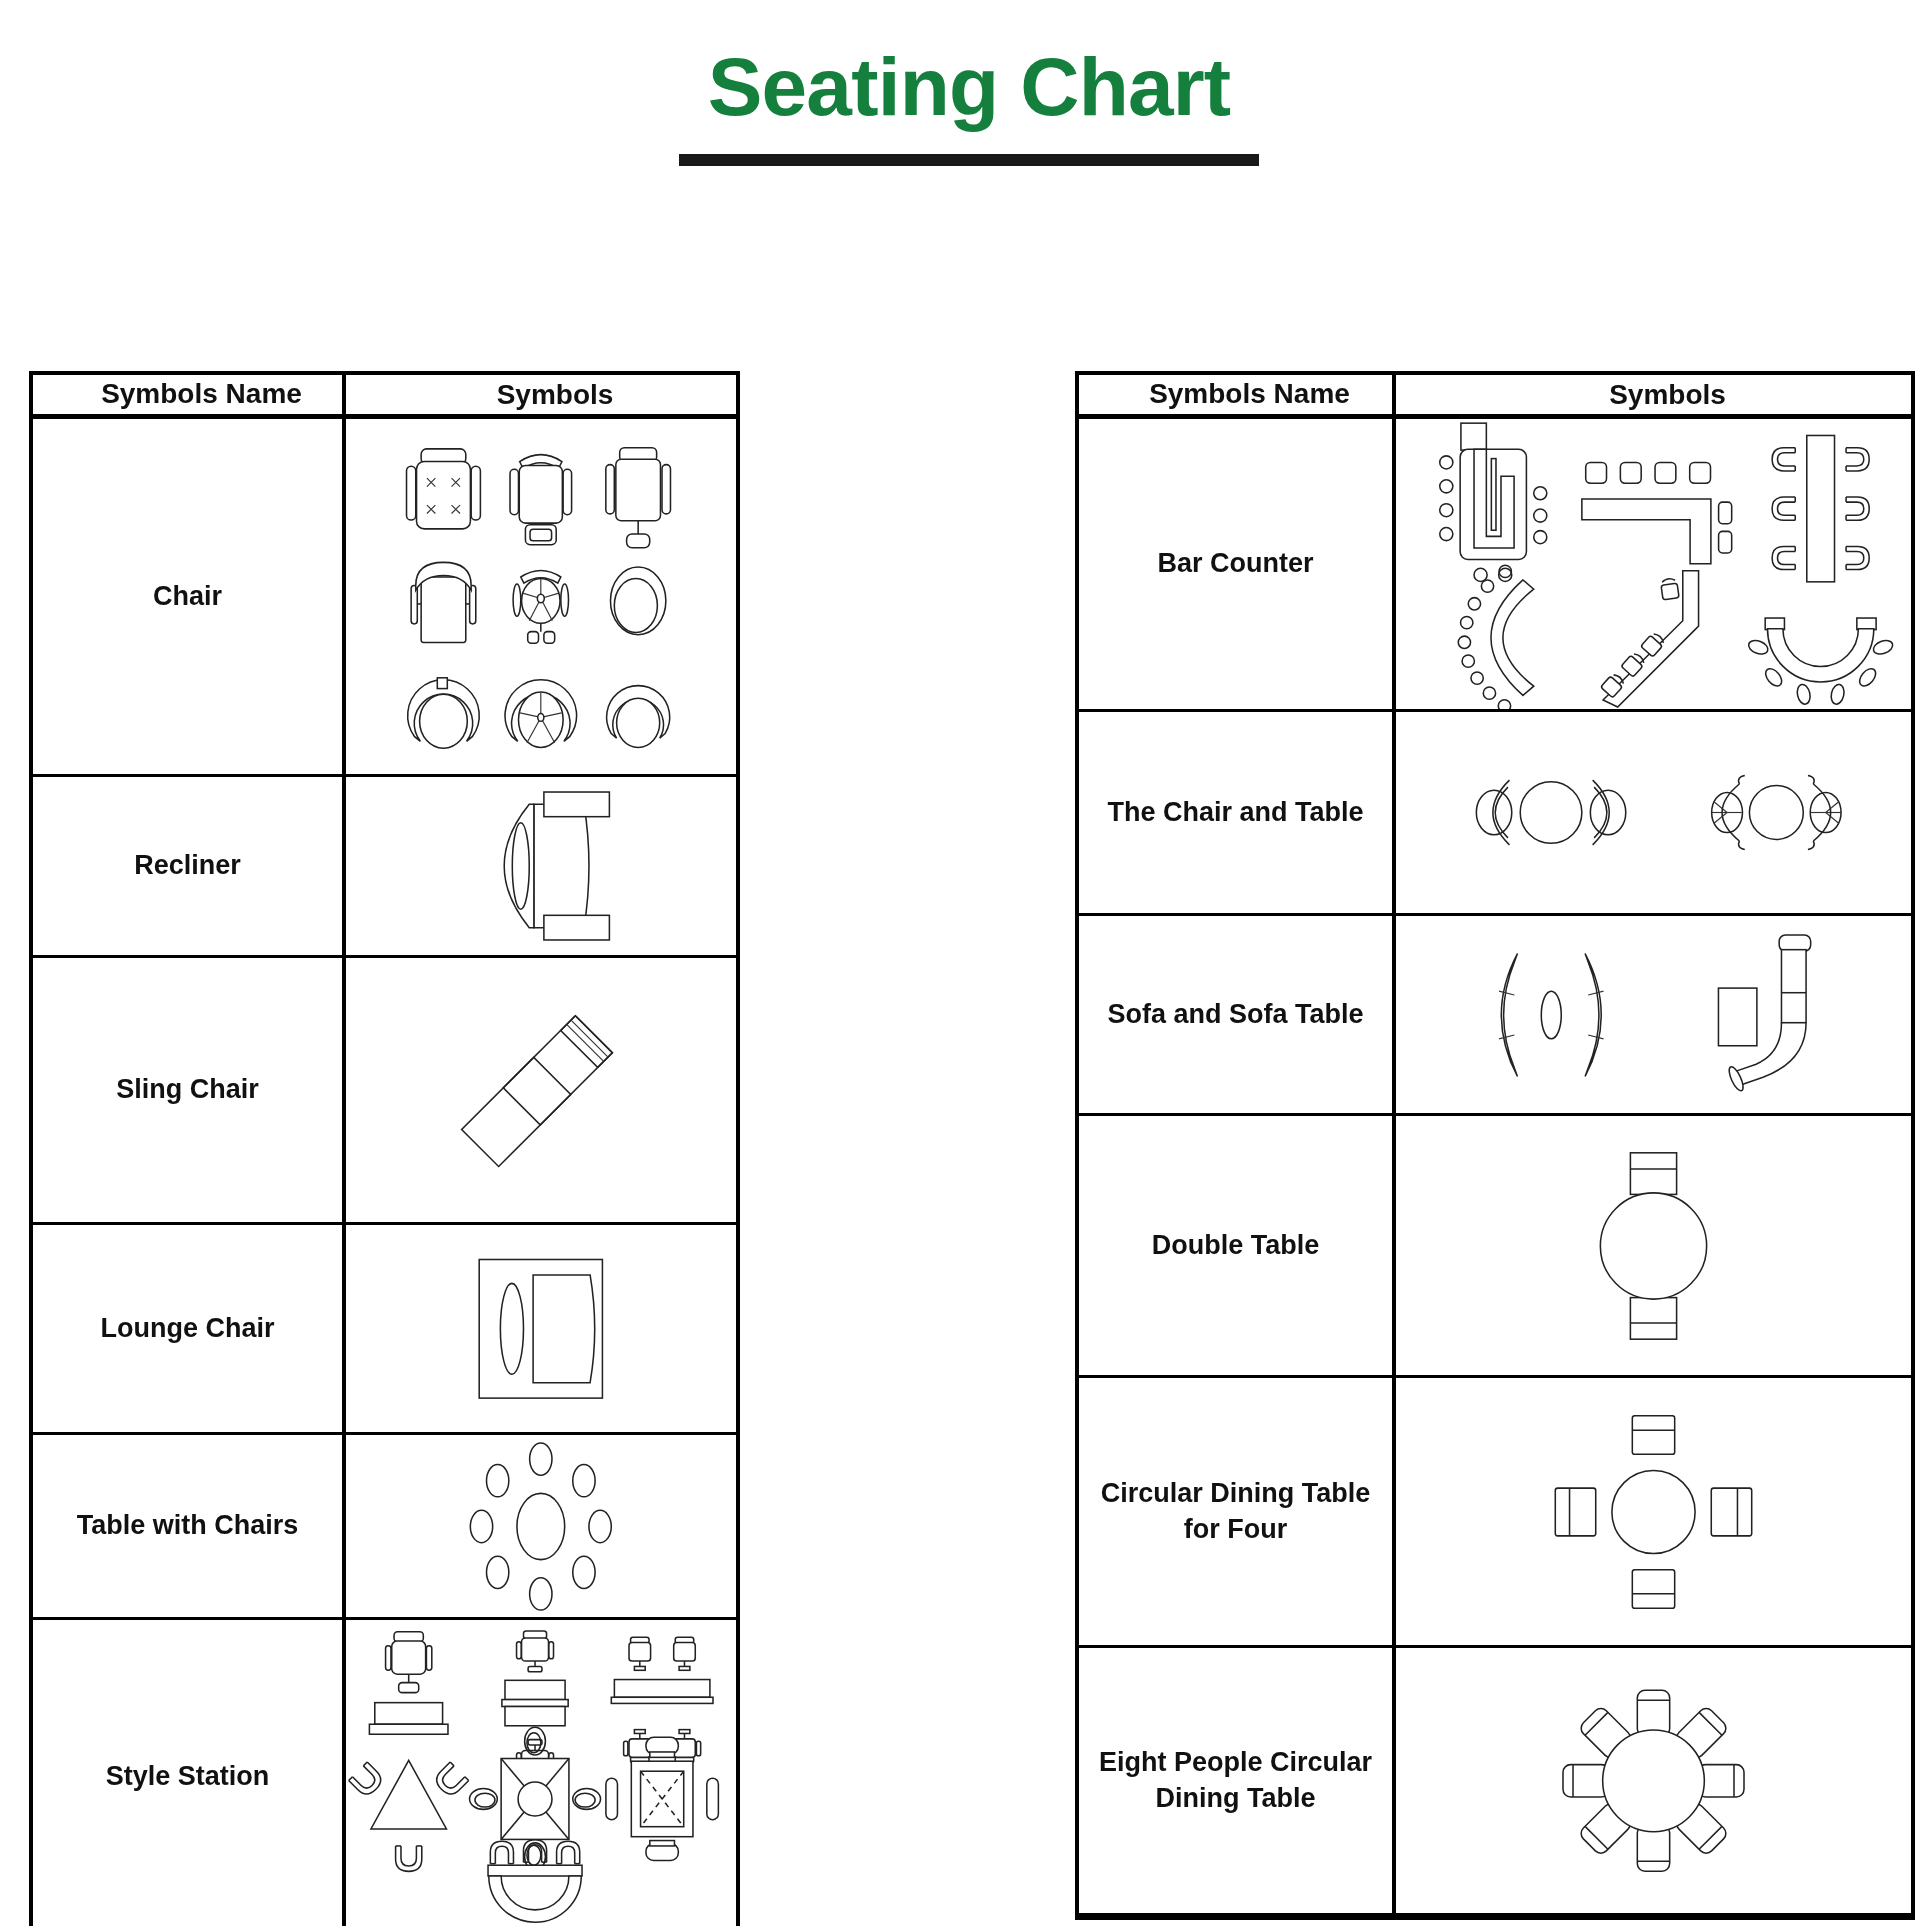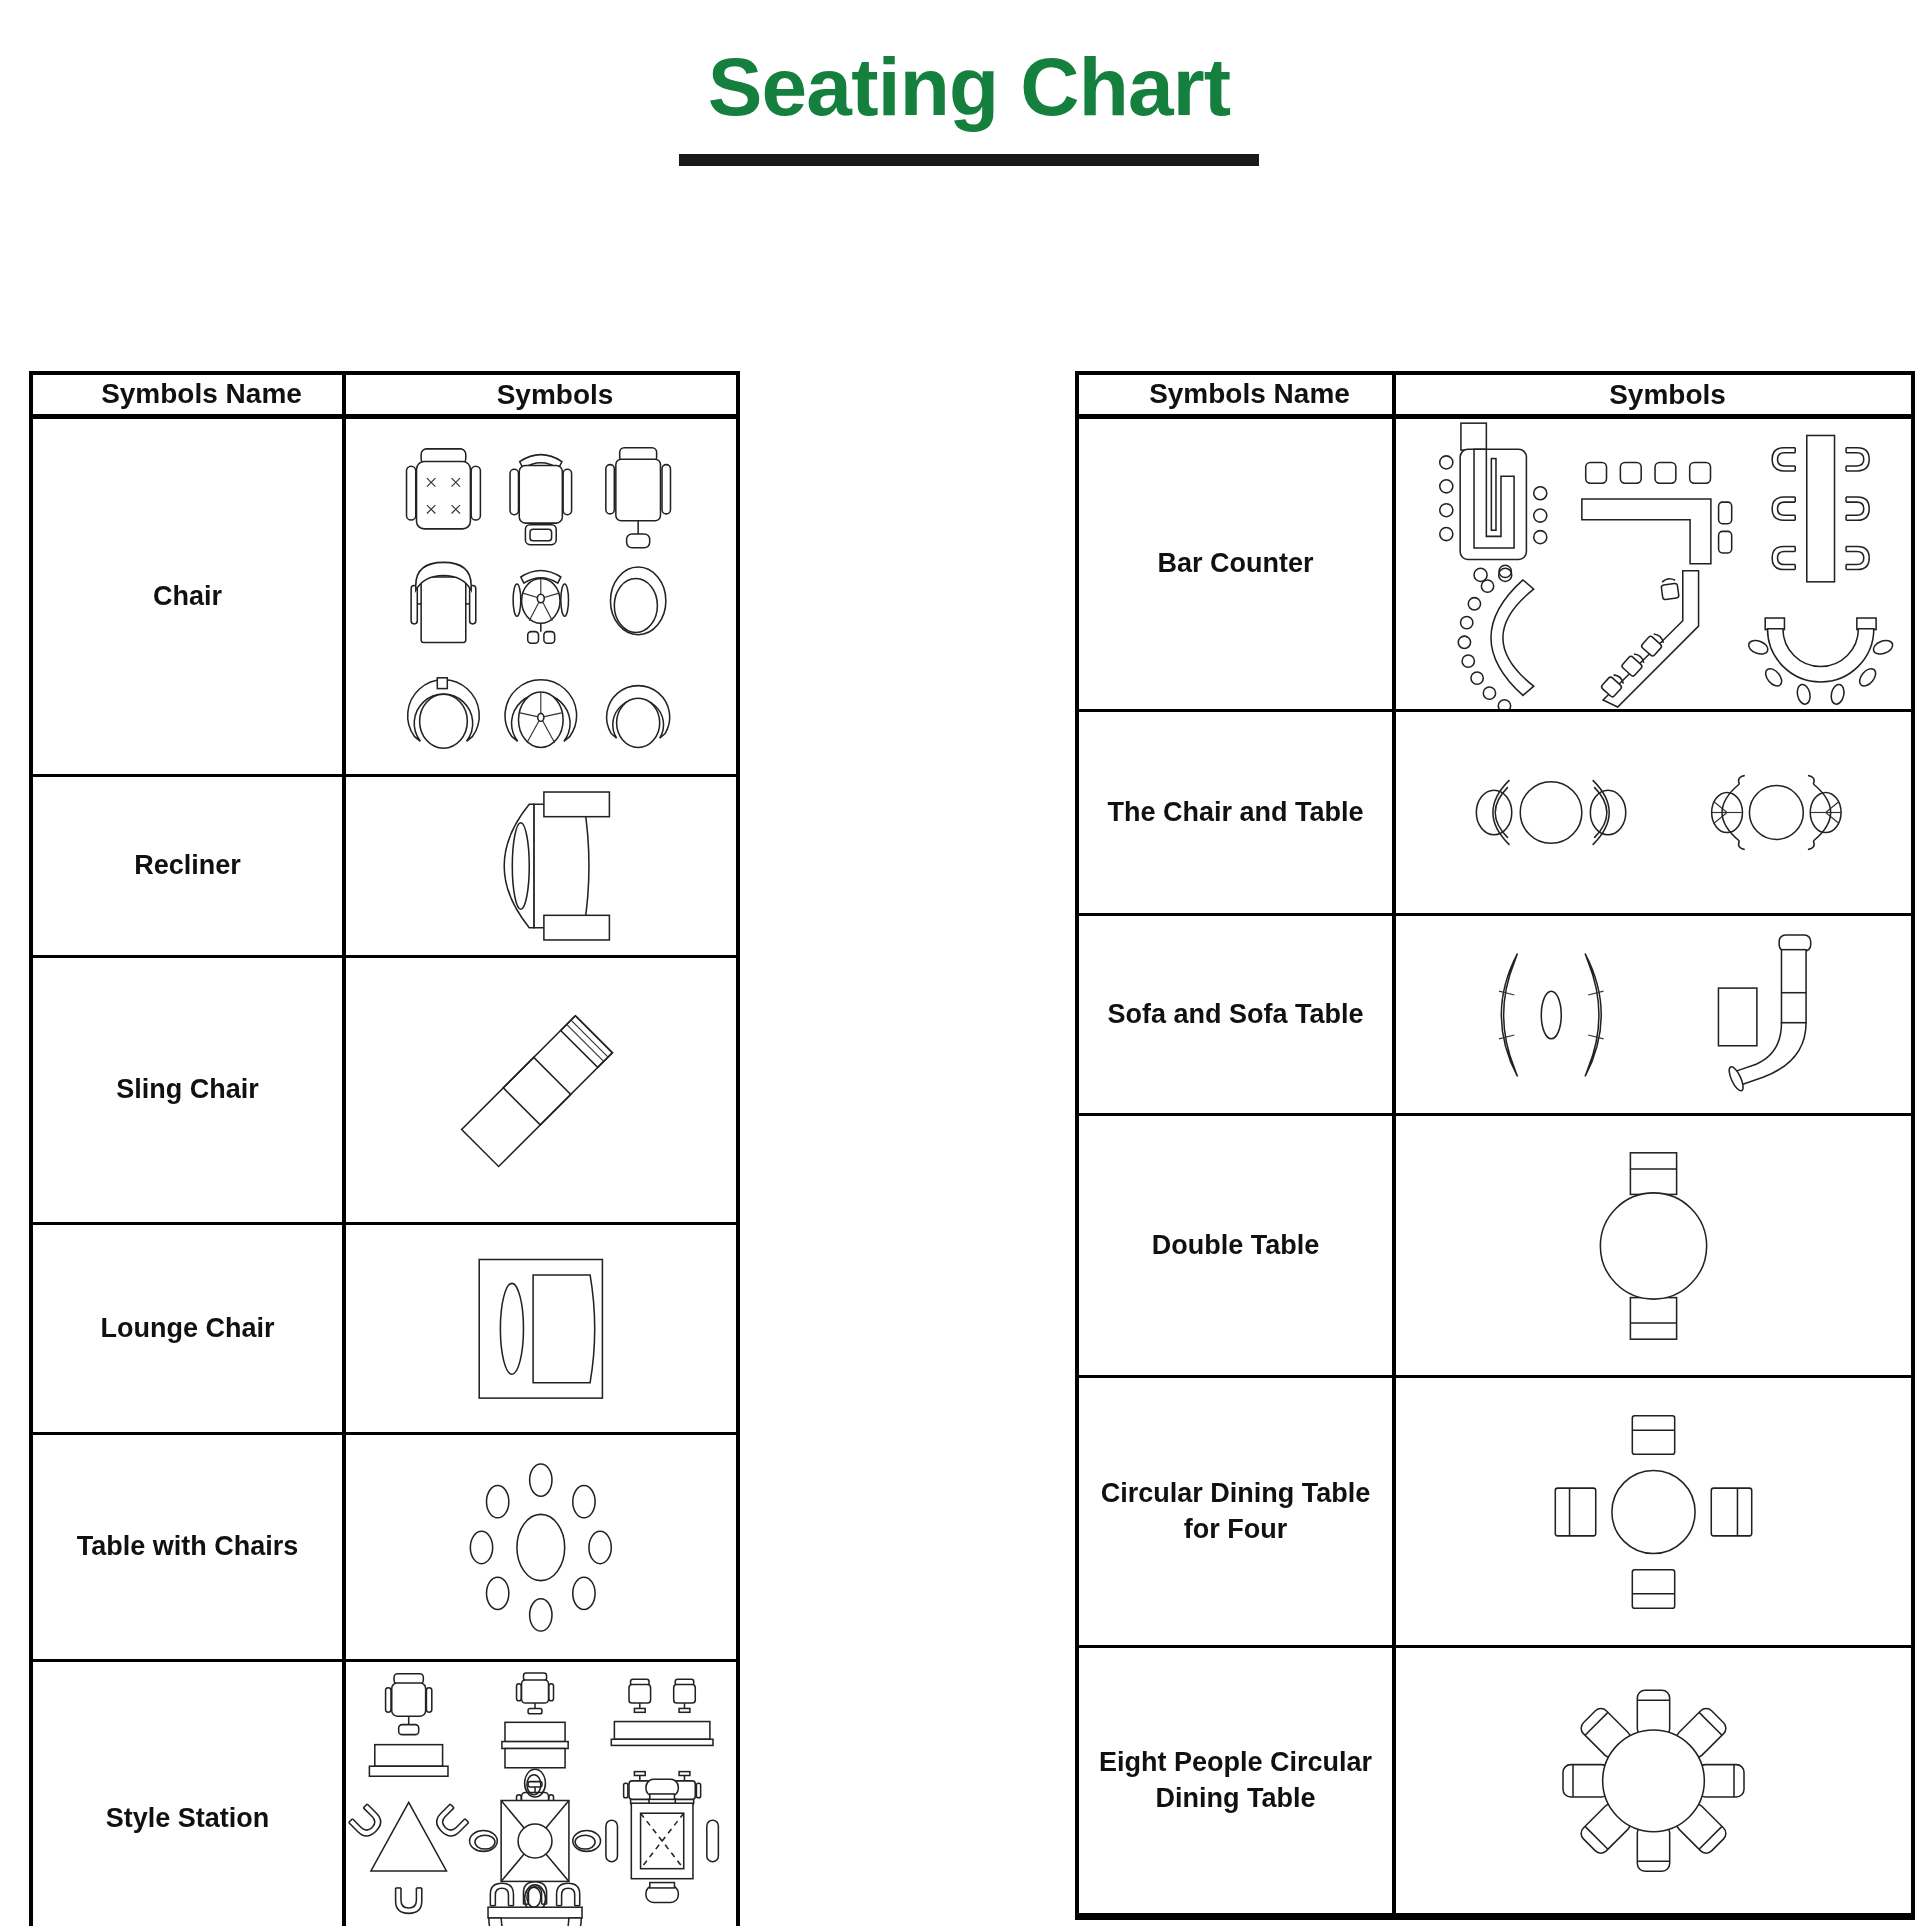--- a/index.html
+++ b/index.html
@@ -180,21 +180,21 @@
       <svg width="388" height="206" viewBox="0 0 1007 535">
         <g transform="translate(503,267)">
           <rect class="shp" x="-160" y="-180" width="320" height="360"></rect>
           <path class="shp" d="M-20,-140 L128,-140 Q152,0 128,140 L-20,140 Z"></path>
           <ellipse class="shp" cx="-75" cy="0" rx="30" ry="118"></ellipse>
         </g>
       </svg>
     </div>
   </div>
 
-  <div class="row" style="height:227px">
+  <div class="row" style="height:185px">
     <div class="cell name">
         <span>Table with Chairs</span>
       </div>
     <div class="cell sym">
       <svg width="388" height="181" viewBox="0 0 1007 470">
         <g transform="translate(503,235)">
           <ellipse class="ln" cx="0" cy="-175" rx="29" ry="42"></ellipse>
           <ellipse class="ln" cx="-112" cy="-119" rx="29" ry="42"></ellipse>
           <ellipse class="ln" cx="112" cy="-119" rx="29" ry="42"></ellipse>
           <ellipse class="ln" cx="-154" cy="0" rx="29" ry="42"></ellipse>

